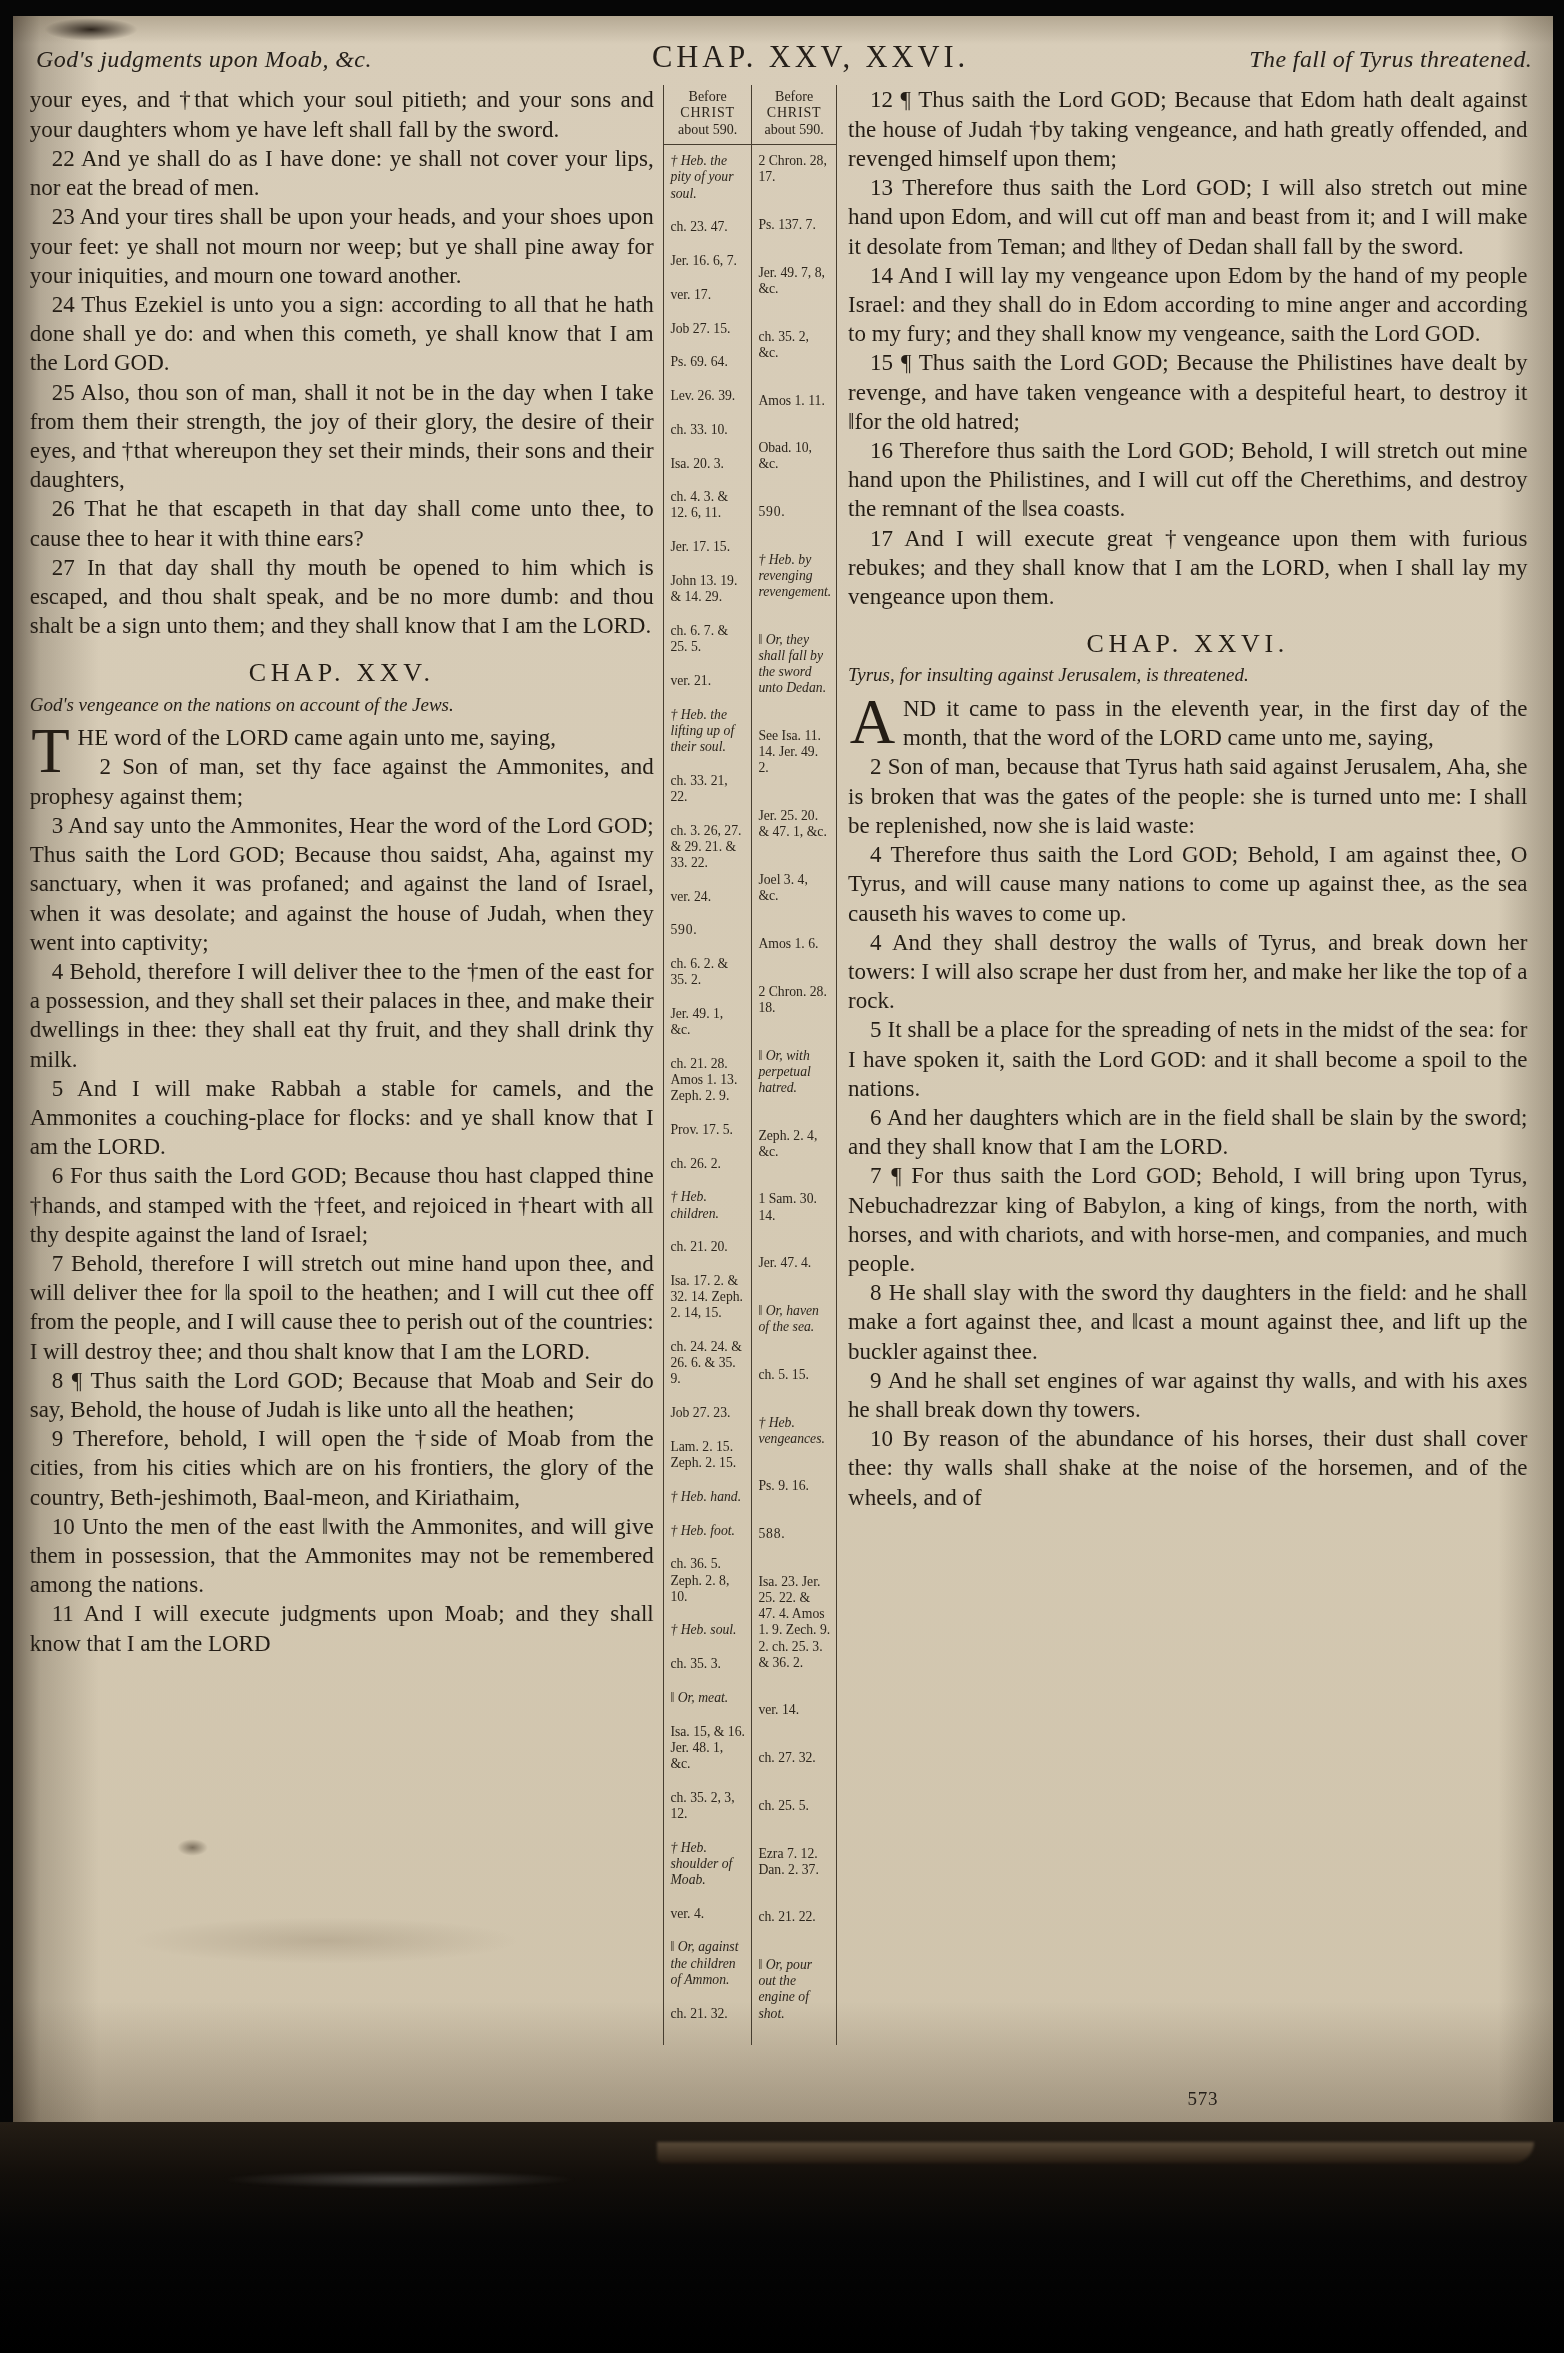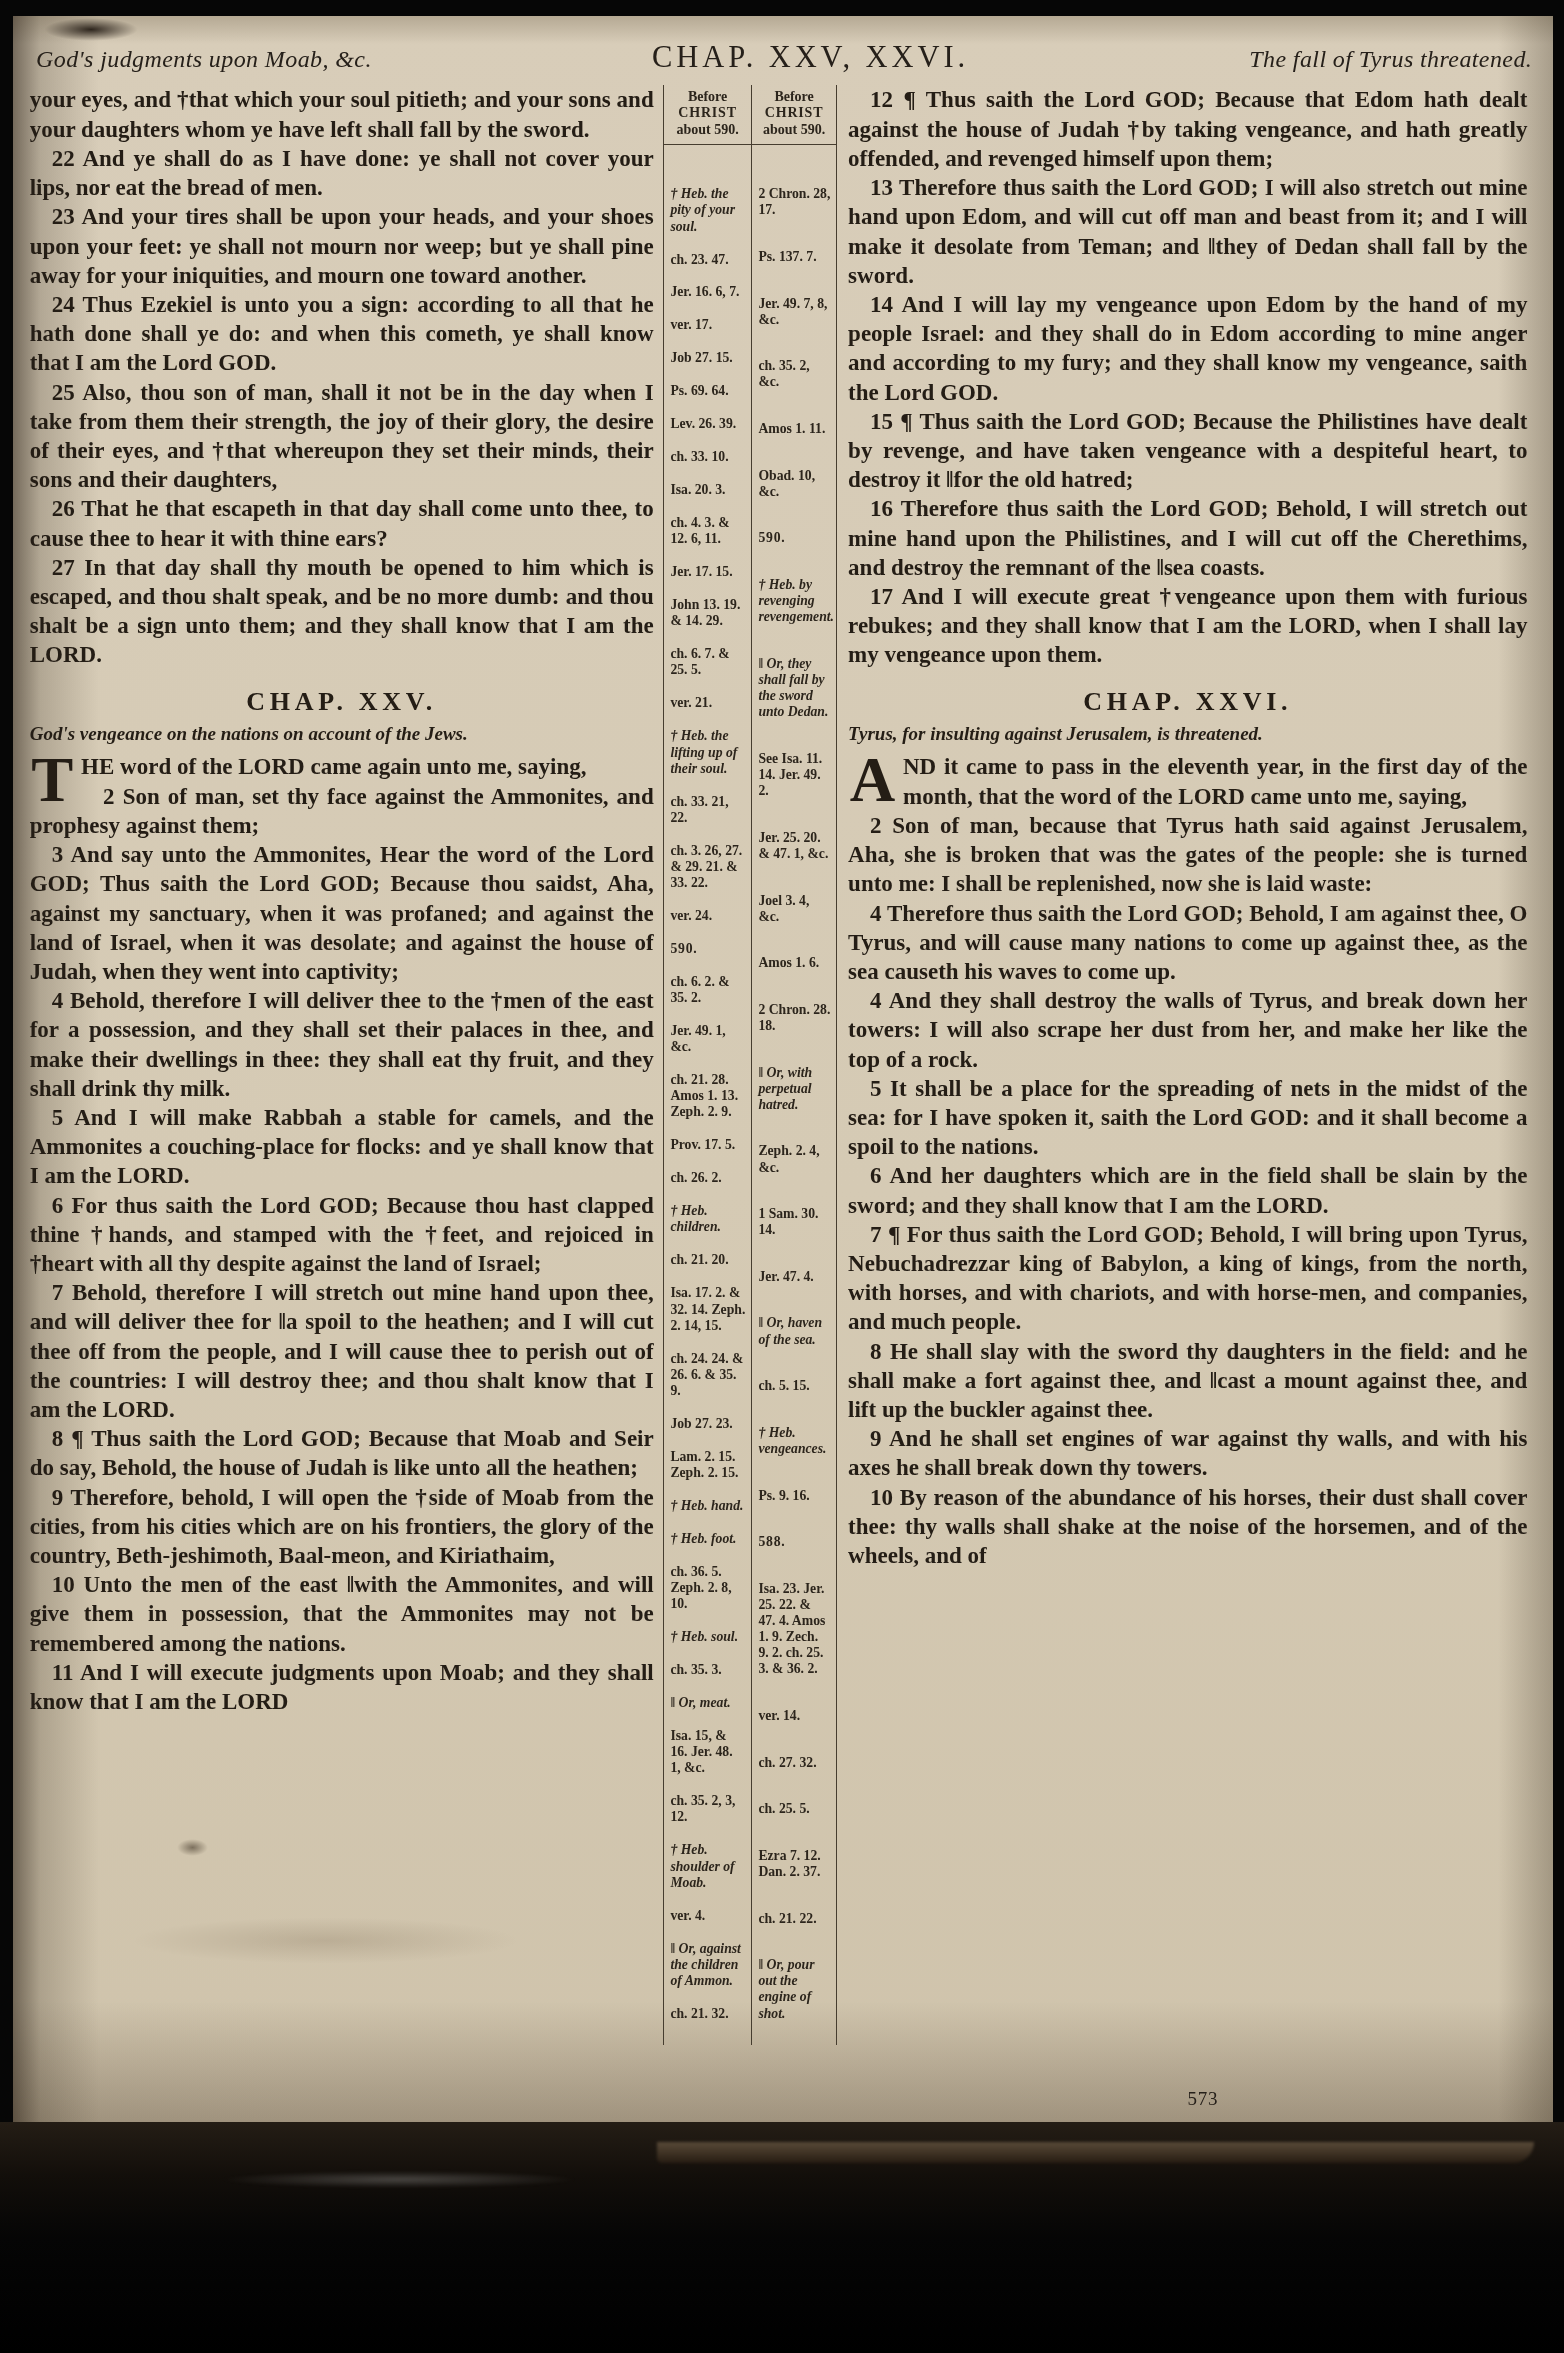--- a/index.html
+++ b/index.html
@@ -30,21 +30,20 @@
     padding: 23.5px 20.3px 9.4px 23.5px;
   }
   .hdr-side { font-style: italic; font-size: 24px; letter-spacing: 0.4px; }
   .hdr-center { font-size: 30.5px; letter-spacing: 3.9px; }
 
   .content {
     display: grid;
     grid-template-columns: 635px 89px 85px 1fr;
     padding: 1.6px 23.5px 0 15.6px;
     min-height: 1960px;
-    font-weight: bold;
   }
 
   
   .text-col {
     font-size: 23px; line-height: 1.27;
     text-align: justify;
     padding: 0 9.4px 0 1.6px;
     color: #241d15;
   }
   .text-col.right-col { padding: 0 1.6px 0 11px; }
@@ -68,21 +67,20 @@
   }
 
   
   .ref-col {
     border-left: 1.6px solid #463d2f;
     border-right: 1.6px solid #463d2f;
     display: flex; flex-direction: column;
     font-size: 13.7px; line-height: 1.18;
     color: #2c251c;
     padding: 0;
-    gap: 33px;
   }
   .ref-col.second { border-left: none; }
   .ref-header {
     text-align: center;
     border-bottom: 1.6px solid #463d2f;
     padding: 3.1px 1.6px 5.5px 1.6px;
     font-size: 14px; line-height: 1.2;
   }
   .ref-header .rh-caps { letter-spacing: 0.8px; }
   .ref-entries {

